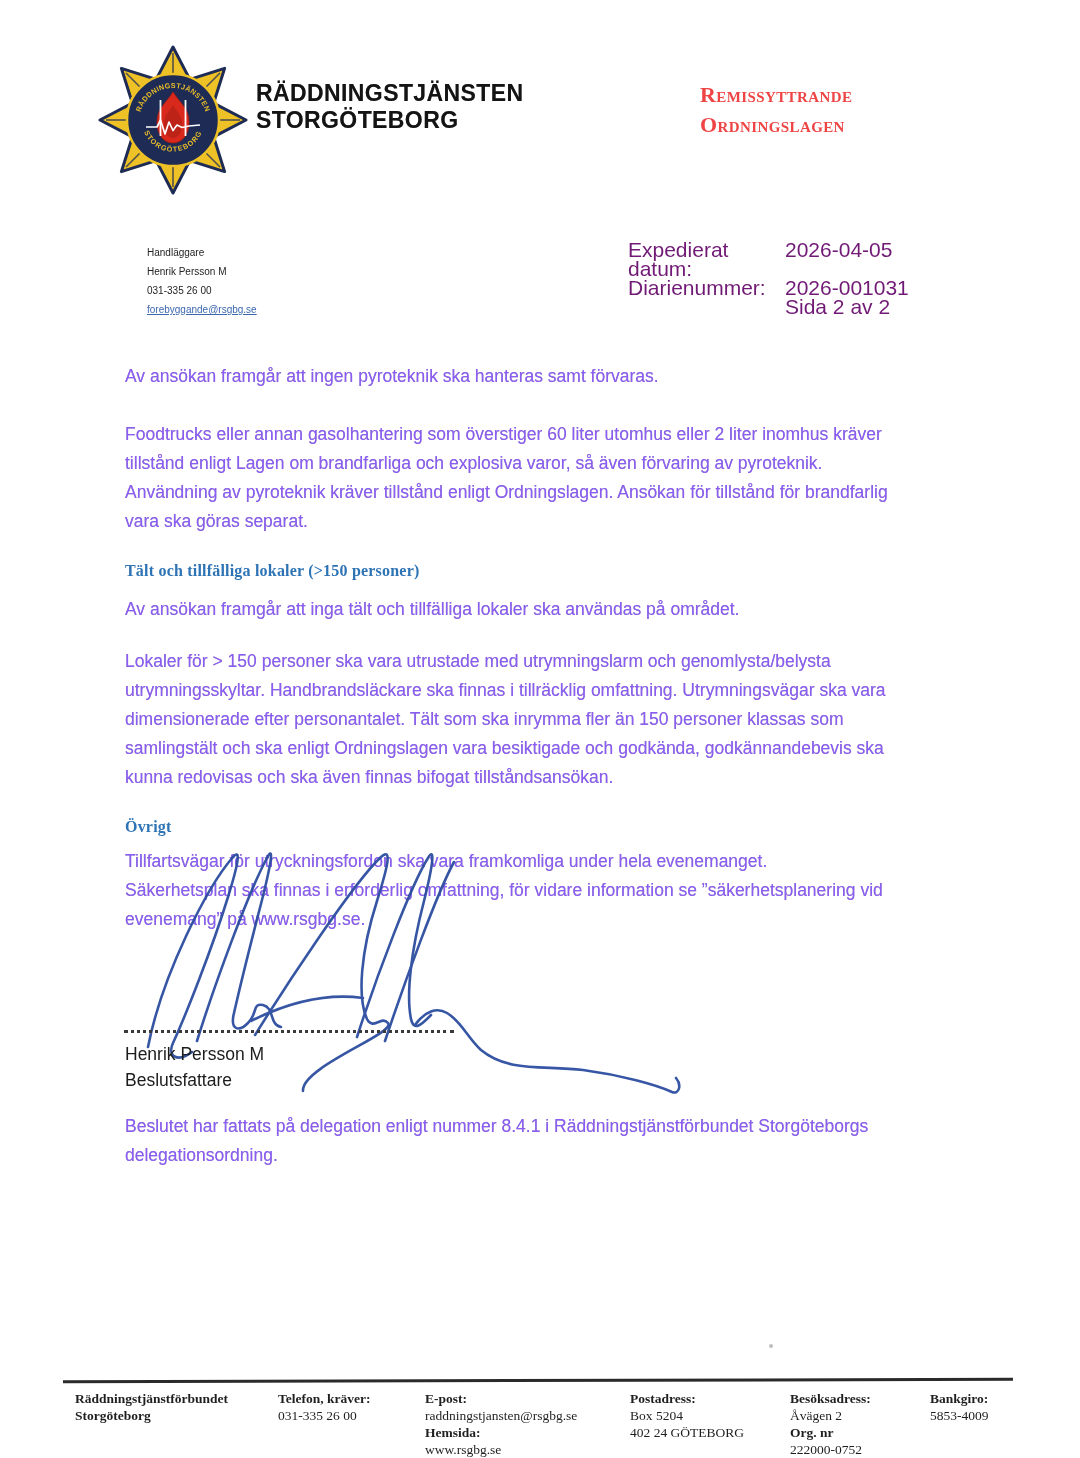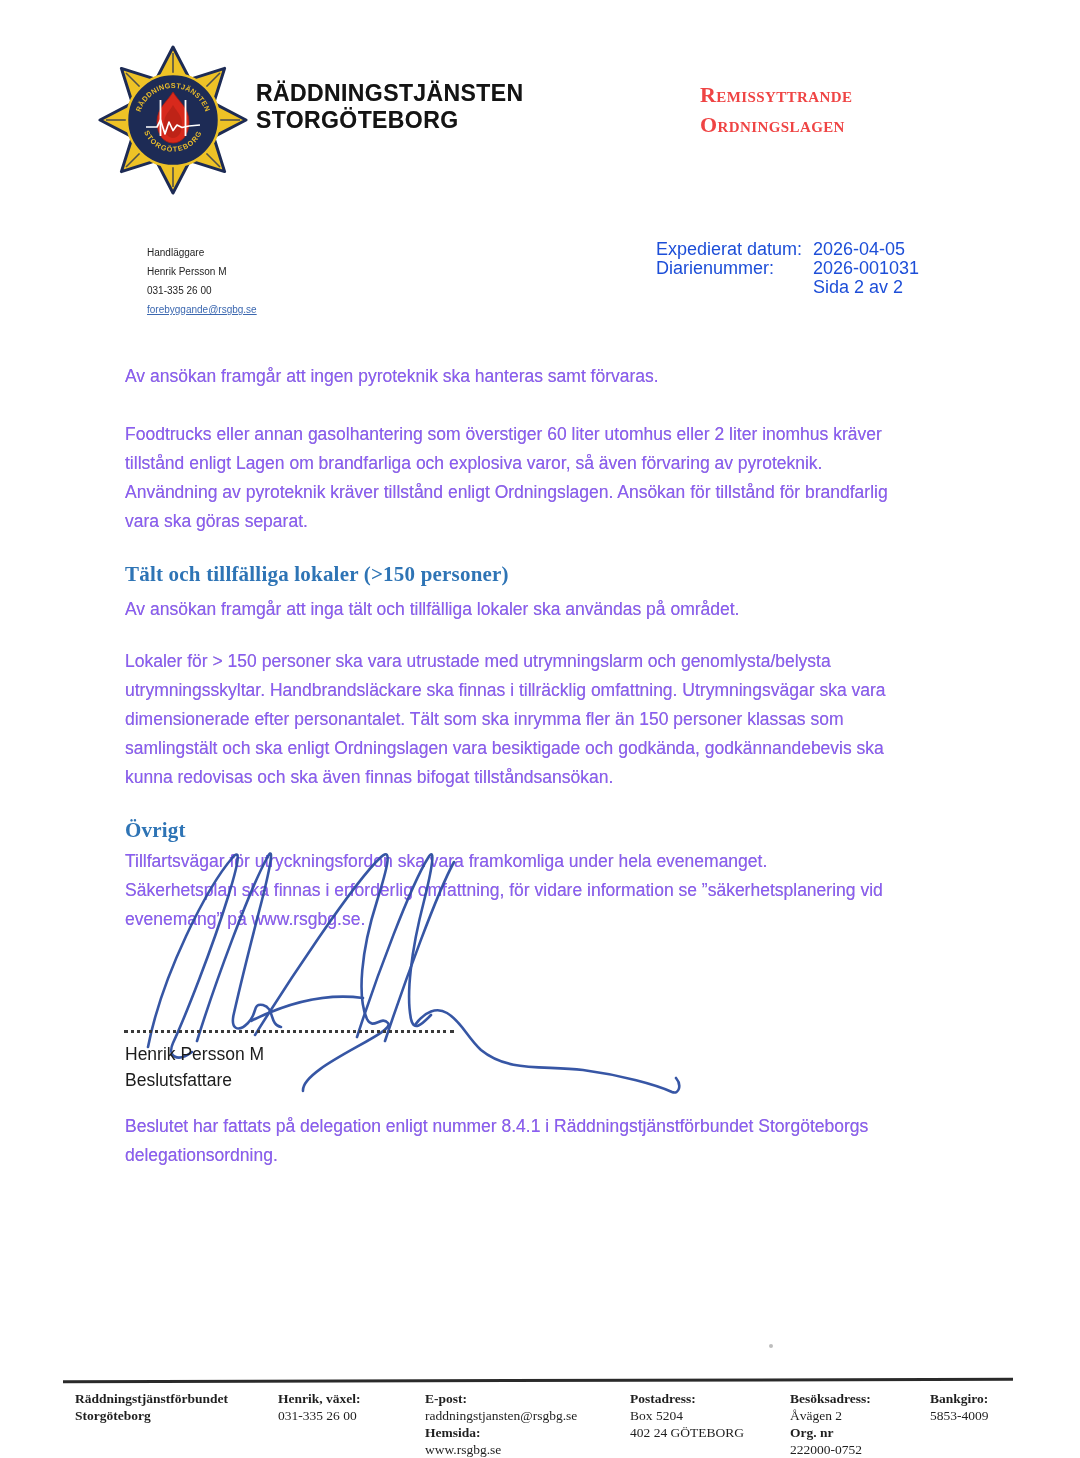--- a/index.html
+++ b/index.html
@@ -16,29 +16,29 @@
   }
   .doc-type{
     position:absolute;left:700px;top:80px;
     font-family:"Liberation Serif",serif;font-variant:small-caps;
     font-size:22px;font-weight:700;line-height:30px;color:#ef4444;letter-spacing:.4px;
   }
   
   .contact{position:absolute;left:147px;top:243px;font-size:10px;line-height:19px;color:#242424;}
   .contact div{margin:0;}
   .contact a{color:#3c68b0;text-decoration:underline;}
-  .meta{position:absolute;left:656px;top:240px;font-size:18px;line-height:19px;color:#1d4ed8;}
+  .meta{position:absolute;left:628px;top:240px;font-size:21px;line-height:19px;color:#701a75;}
   .meta .row{display:flex;}
   .meta .lab{width:157px;}
   
   .bodytext{position:absolute;left:125px;width:822px;font-size:17.5px;line-height:29px;
     color:#8b5cf6;white-space:pre-line;text-shadow:0 0 .4px rgba(0,0,0,.35);}
   .h-blue{
     position:absolute;left:125px;font-family:"Liberation Serif",serif;
-    font-size:21px;font-weight:700;color:#2e74b5;letter-spacing:.2px;
+    font-size:16px;font-weight:700;color:#2e74b5;letter-spacing:.2px;
   }
   
   .sig-svg{position:absolute;left:105px;top:835px;width:620px;height:270px;}
   .dotline{position:absolute;left:124px;top:1030px;width:330px;border-bottom:3px dotted #3a3a3a;}
   .sig-name{position:absolute;left:125px;top:1041px;font-size:17.5px;line-height:26px;color:#1c1c1c;}
   .closing{top:1112px;}
   
   .footrule{position:absolute;left:63px;top:1379px;width:950px;height:3px;background:#2a2a2a;transform:rotate(-.15deg);}
   .footer{position:absolute;top:1390px;left:0;width:1080px;font-family:"Liberation Serif",serif;
     font-size:13.5px;line-height:17px;color:#1f1f1f;}
@@ -160,21 +160,21 @@
 
   <div class="speck"></div>
 
   <div class="footrule"></div>
   <div class="footer">
     <div class="fcol" style="left:75px;">
       <div class="fb">Räddningstjänstförbundet</div>
       <div class="fb">Storgöteborg</div>
     </div>
     <div class="fcol" style="left:278px;">
-      <div class="fb">Henrik, växel:</div>
+      <div class="fb">Telefon, kräver:</div>
       <div>031-335 26 00</div>
     </div>
     <div class="fcol" style="left:425px;">
       <div class="fb">E-post:</div>
       <div>raddningstjansten@rsgbg.se</div>
       <div class="fb">Hemsida:</div>
       <div>www.rsgbg.se</div>
     </div>
     <div class="fcol" style="left:630px;">
       <div class="fb">Postadress:</div>

